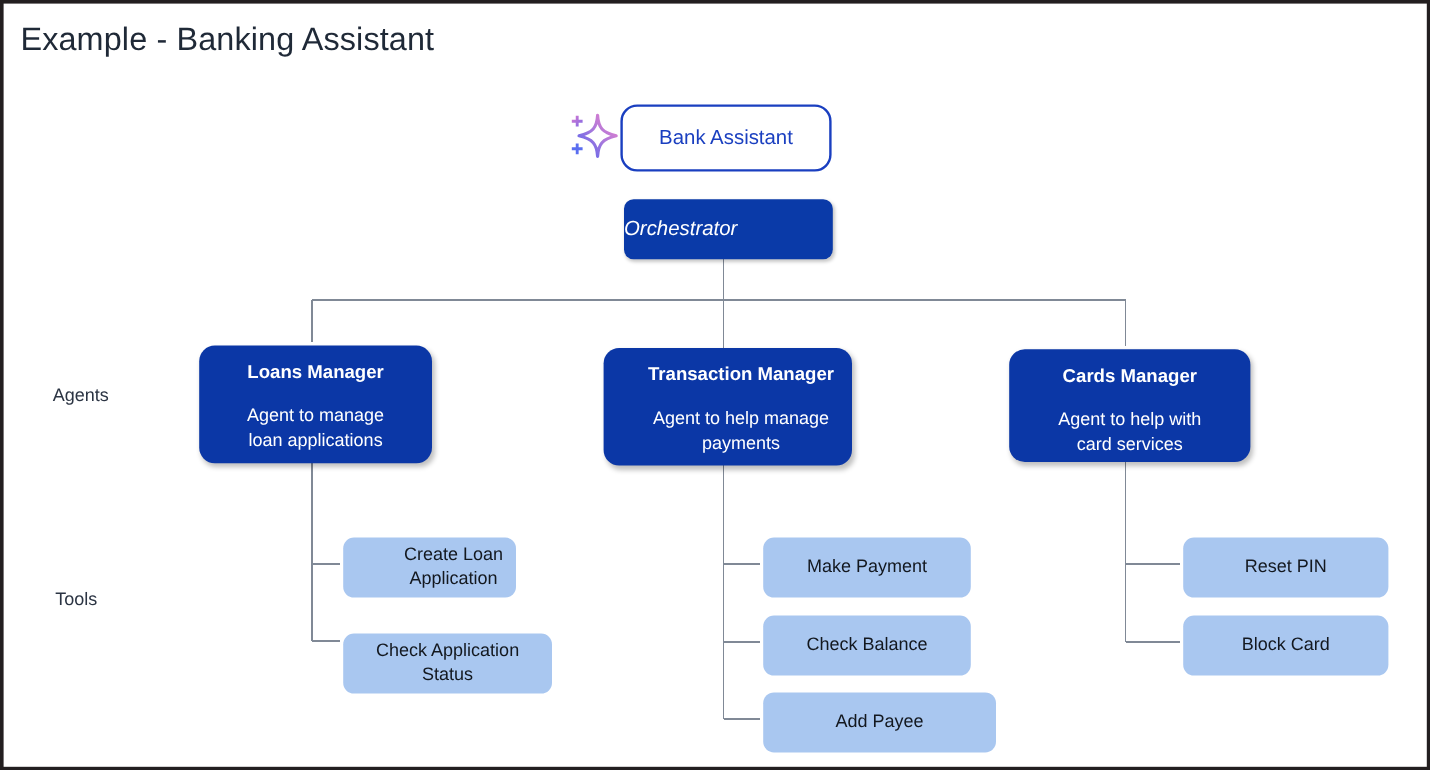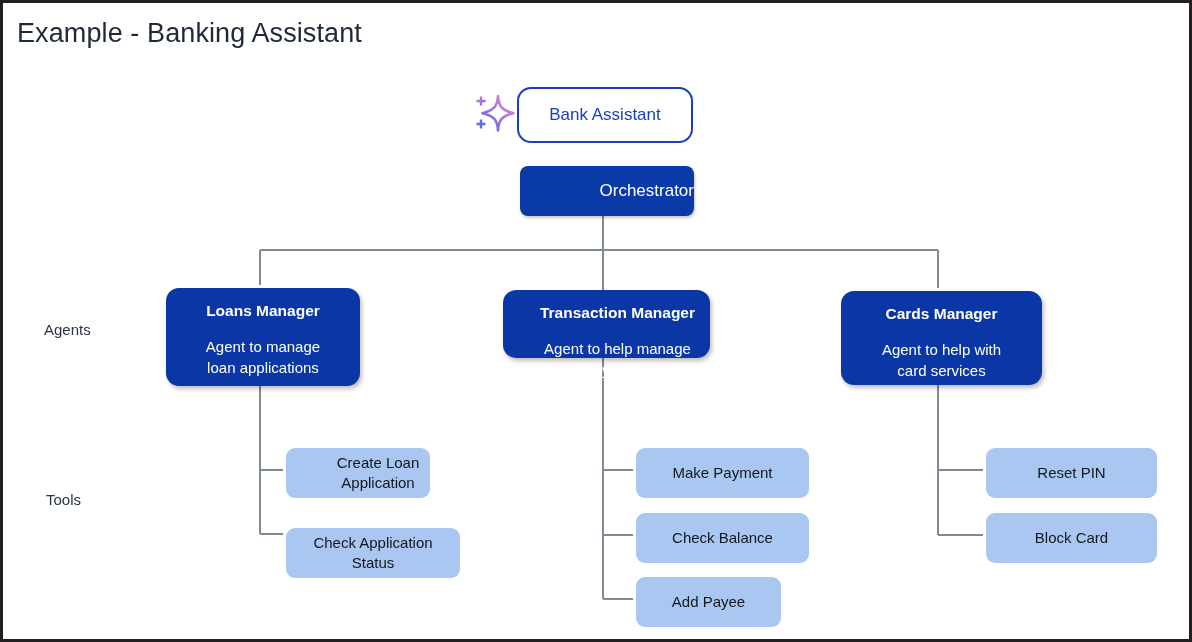--- a/index.html
+++ b/index.html
@@ -82,22 +82,23 @@
   #orchestrator-node {
     position: absolute;
     left: 517px;
     top: 163px;
     width: 174px;
     height: 50px;
     background: #0a3aa8;
     border-radius: 8px;
     display: flex;
     align-items: center;
-    justify-content: flex-end;
+    justify-content: flex-start;
     box-shadow: 1px 2px 3px rgba(0,0,0,0.22);
+    font-style: italic;
   }
   #orchestrator-node .label {
     font-size: 17px;
     color: #ffffff;
     white-space: nowrap;
   }
 
   
   .agent-node {
     position: absolute;
@@ -117,21 +118,21 @@
     color: #ffffff;
     white-space: nowrap;
     margin-bottom: 16px;
   }
   .agent-node .agent-desc {
     font-size: 15px;
     line-height: 21px;
     color: #ffffff;
   }
   #agent-loans       { left: 163px; top: 285px; width: 194px; height: 98px; }
-  #agent-transaction { left: 500px; top: 287px; width: 207px; height: 68px; padding-left: 32px; }
+  #agent-transaction { left: 500px; top: 287px; width: 207px; height: 98px; padding-left: 32px; }
   #agent-cards       { left: 838px; top: 288px; width: 201px; height: 94px; }
 
   
   .tool-node {
     position: absolute;
     background: #a9c7f0;
     border-radius: 9px;
     display: flex;
     align-items: center;
     justify-content: center;
@@ -140,21 +141,21 @@
   }
   .tool-node .tool-label {
     font-size: 15px;
     line-height: 20px;
     color: #13181f;
   }
   #tool-create-loan-application { left: 283px; top: 445px; width: 144px; height: 50px; padding-left: 48px; }
   #tool-check-application-status{ left: 283px; top: 509px; width: 174px; height: 50px; margin-top: 16px; }
   #tool-make-payment            { left: 633px; top: 445px; width: 173px; height: 50px; }
   #tool-check-balance           { left: 633px; top: 510px; width: 173px; height: 50px; }
-  #tool-add-payee               { left: 633px; top: 574px; width: 145px; height: 50px; }
+  #tool-add-payee               { left: 633px; top: 574px; width: 194px; height: 50px; }
   #tool-reset-pin               { left: 983px; top: 445px; width: 171px; height: 50px; }
   #tool-block-card              { left: 983px; top: 510px; width: 171px; height: 50px; }
 </style>
 </head>
 <body>
 
 <div id="page">
 
   <div id="page-title">Example - Banking Assistant</div>
 

